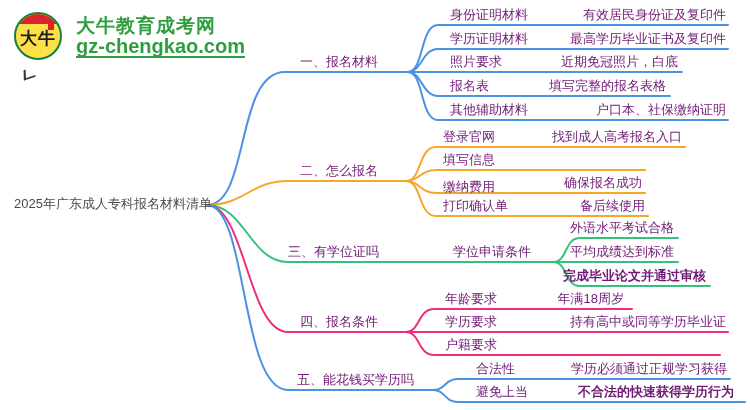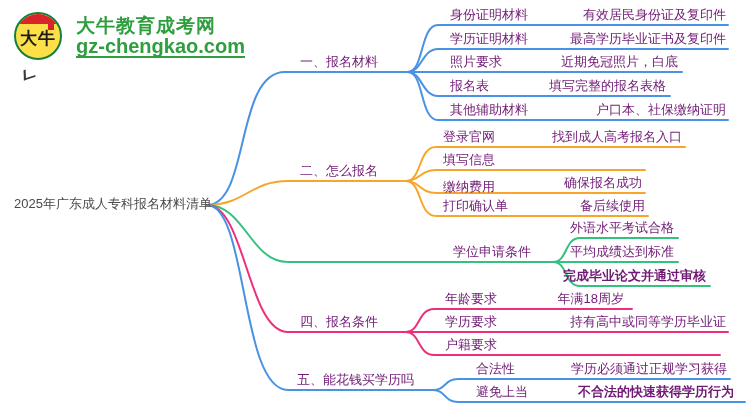--- a/index.html
+++ b/index.html
@@ -91,20 +91,21 @@
 
   <div class="node" style="left:300px;top:162px;">二、怎么报名</div>
   <div class="node" style="left:443px;top:128px;">登录官网</div>
   <div class="node val" style="right:68px;top:128px;">找到成人高考报名入口</div>
   <div class="node" style="left:443px;top:151px;">填写信息</div>
   <div class="node" style="left:443px;top:178px;">缴纳费用</div>
   <div class="node val" style="right:108px;top:174px;">确保报名成功</div>
   <div class="node" style="left:443px;top:197px;">打印确认单</div>
   <div class="node val" style="right:105px;top:197px;">备后续使用</div>
 
+  <div class="node" style="left:288px;top:243px;">三、有学位证吗</div>
   <div class="node" style="left:453px;top:243px;">学位申请条件</div>
   <div class="node val" style="right:76px;top:219px;">外语水平考试合格</div>
   <div class="node val" style="right:76px;top:243px;">平均成绩达到标准</div>
   <div class="node val" style="right:44px;top:267px;font-weight:bold;">完成毕业论文并通过审核</div>
 
   <div class="node" style="left:300px;top:313px;">四、报名条件</div>
   <div class="node" style="left:445px;top:290px;">年龄要求</div>
   <div class="node val" style="right:126px;top:290px;">年满18周岁</div>
   <div class="node" style="left:445px;top:313px;">学历要求</div>
   <div class="node val" style="right:24px;top:313px;">持有高中或同等学历毕业证</div>

